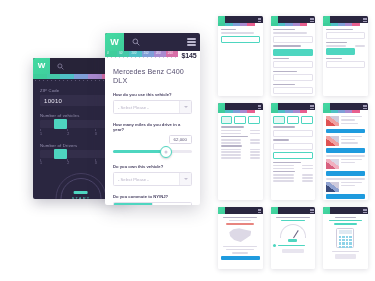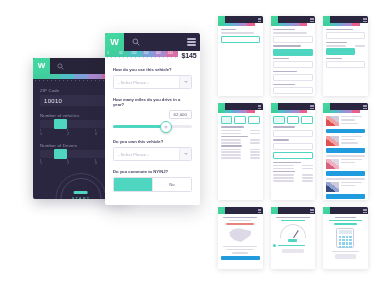--- a/index.html
+++ b/index.html
@@ -261,20 +261,21 @@
           <i style="background:#d86fa8">
               <b>250</b>
             </i>
         </div>
         <div class="wp-gradticks"></div>
       </div>
       <div class="wp-price">$145</div>
     </div>
 
     <div class="wp-body">
+      <p class="wp-title">Mercedes Benz C400 DLX</p>
 
       <p class="wp-q">How do you use this vehicle?</p>
       <div class="wp-select">
         <em>- Select Please -</em>
         <div class="wp-caret">
             <i></i>
           </div>
       </div>
 
       <div class="wp-group">

